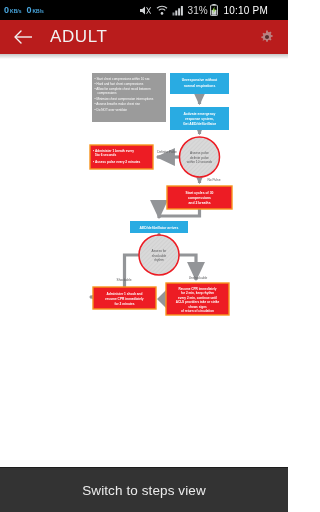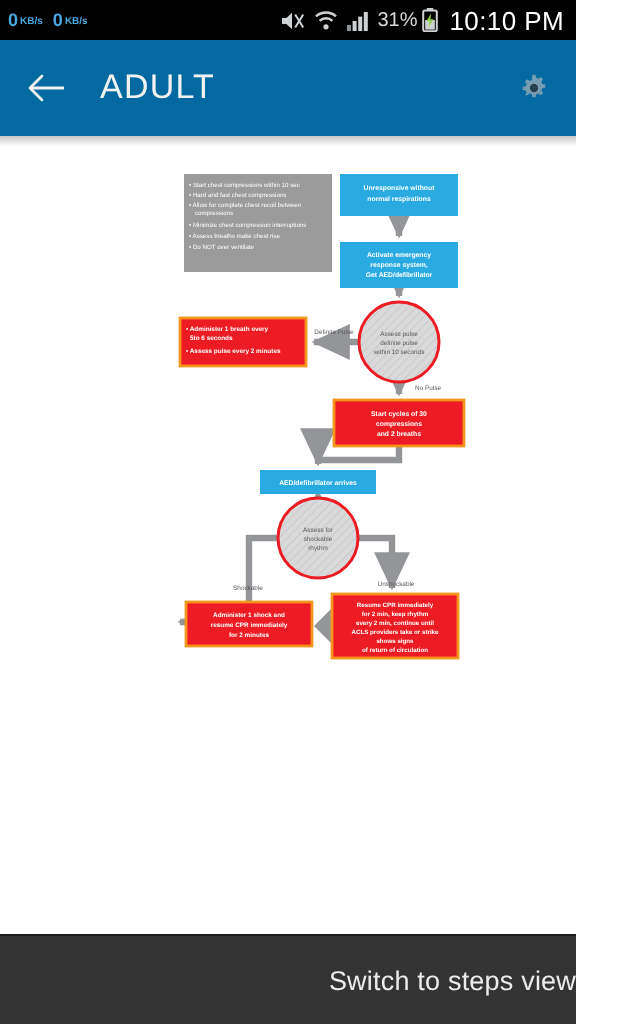--- a/index.html
+++ b/index.html
@@ -17,26 +17,26 @@
     display: flex; align-items: center;
     padding: 0 4px;
     color: #ffffff;
   }
   .net-speed { display: flex; align-items: flex-end; margin-right: 5px; line-height: 1; }
   .net-num { font-size: 9px; font-weight: bold; color: #4aa8e0; }
   .net-unit { font-size: 5px; font-weight: bold; color: #4aa8e0; margin-left: 1px; margin-bottom: 1px; }
   #status-spacer { flex: 1; }
   .sb-icon { margin: 0 2px; display: flex; align-items: center; }
   #status-battery-pct { font-size: 10px; color: #d8d8d8; margin-left: 2px; }
-  #status-clock { font-size: 13px; color: #ffffff; margin-left: 4px; margin-right: 2px; letter-spacing: .2px; }
+  #status-clock { font-size: 10px; color: #ffffff; margin-left: 4px; margin-right: 16px; letter-spacing: .2px; }
 
   
   #app-bar {
-    height: 48px; width: 288px;
-    background: #0369a1;
+    height: 34px; width: 288px;
+    background: #b91c1c;
     display: flex; align-items: center;
     padding: 0 10px;
     position: relative;
   }
   #back-button { width: 26px; height: 26px; display: flex; align-items: center; justify-content: center; }
   #app-title {
     color: #f2f2f2; font-size: 17px; letter-spacing: .6px;
     margin-left: 14px; font-weight: normal; flex: 1;
   }
   #settings-button { width: 22px; height: 22px; display: flex; align-items: center; justify-content: center; opacity: .72; }
@@ -59,21 +59,21 @@
     left: 0; top: 0;
     width: 288px; height: 440px;
   }
 
   
   #bottom-bar {
     position: absolute;
     left: 0; bottom: 0;
     width: 288px; height: 45px;
     background: #333333;
-    display: flex; align-items: center; justify-content: flex-end;
+    display: flex; align-items: center; justify-content: center;
     border-top: 1px solid #1d1d1d;
   }
   #switch-view-label { color: #ececec; font-size: 13.5px; letter-spacing: .1px; }
 </style>
 </head>
 <body>
 
 <div id="status-bar">
   <div class="net-speed">
     <span class="net-num">0</span>

